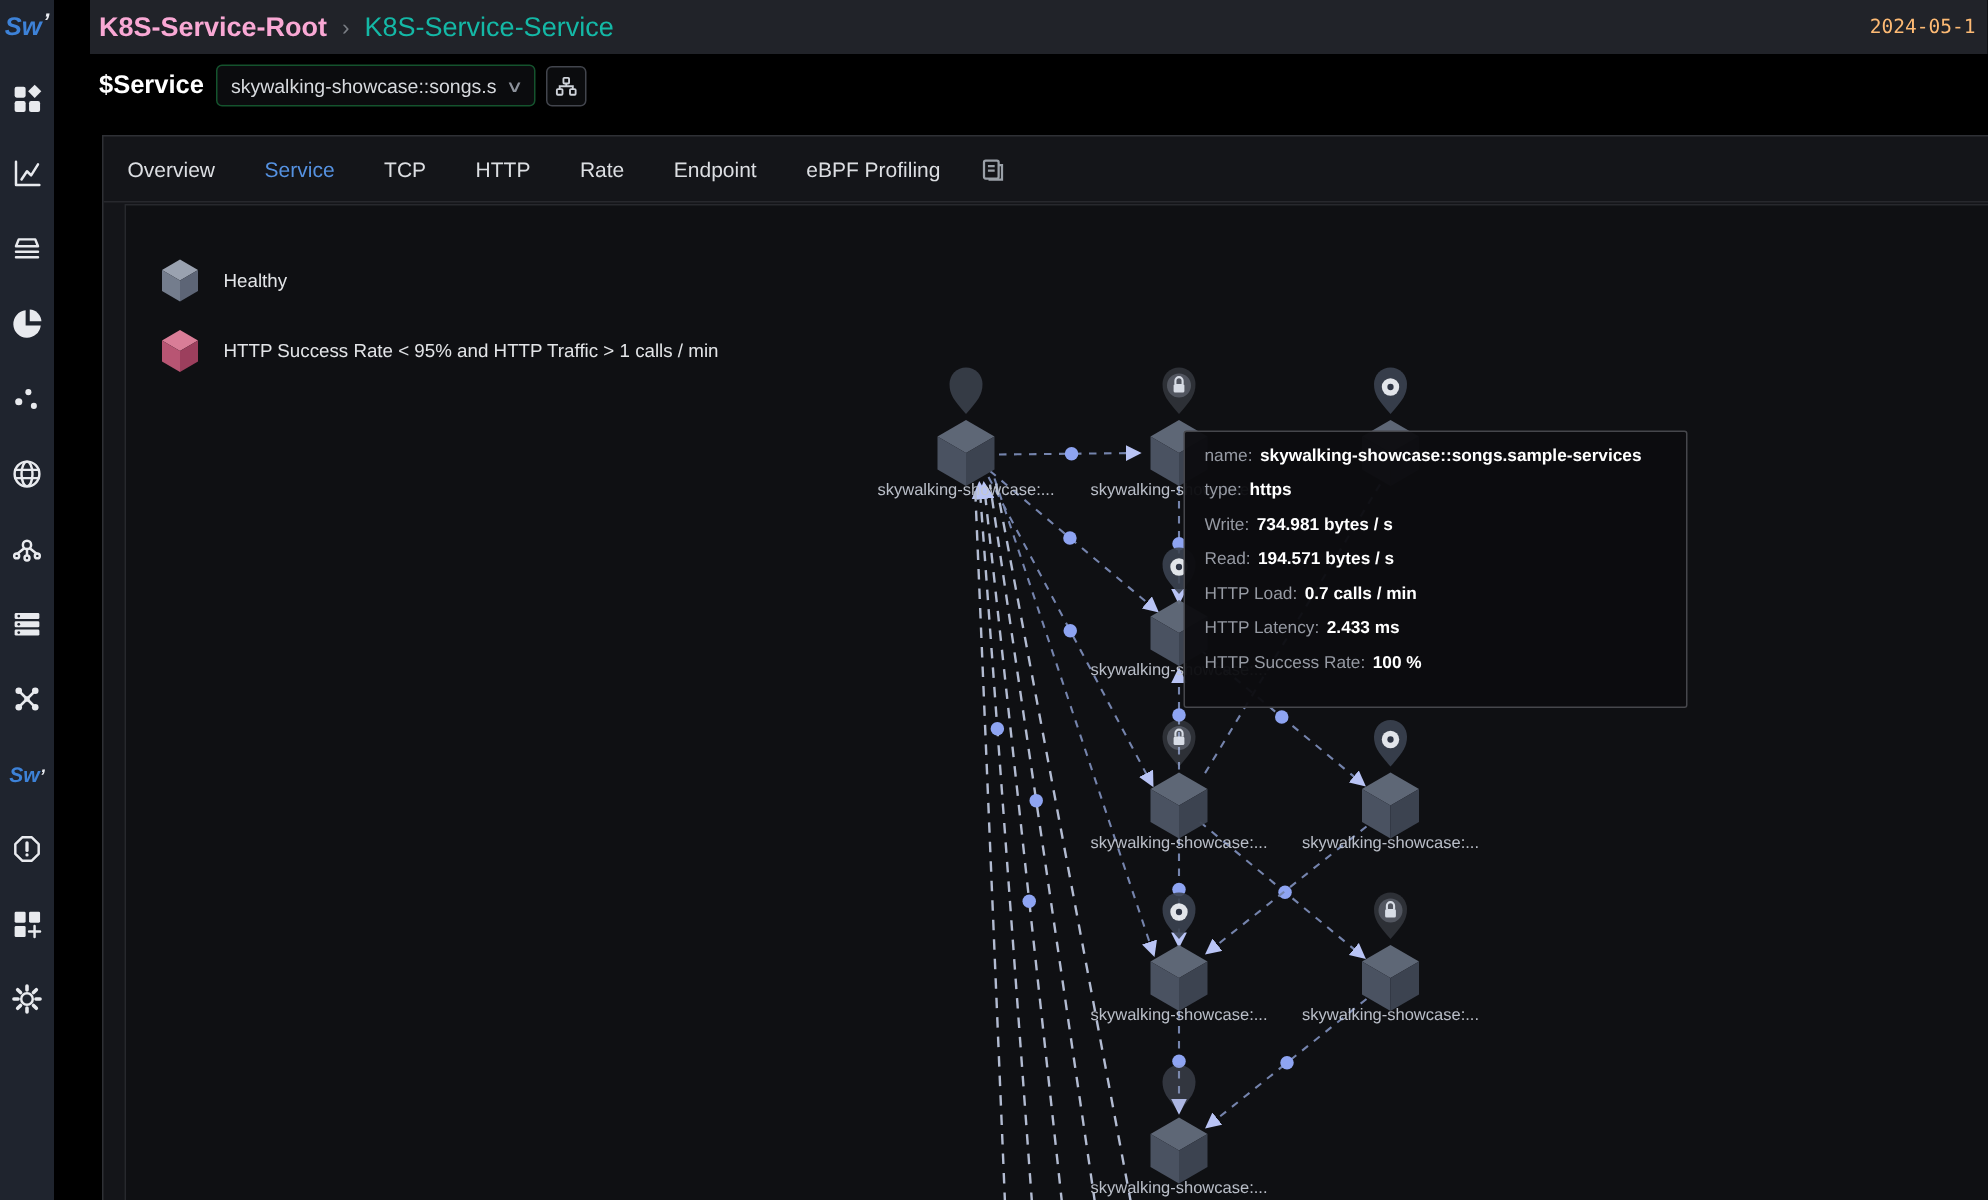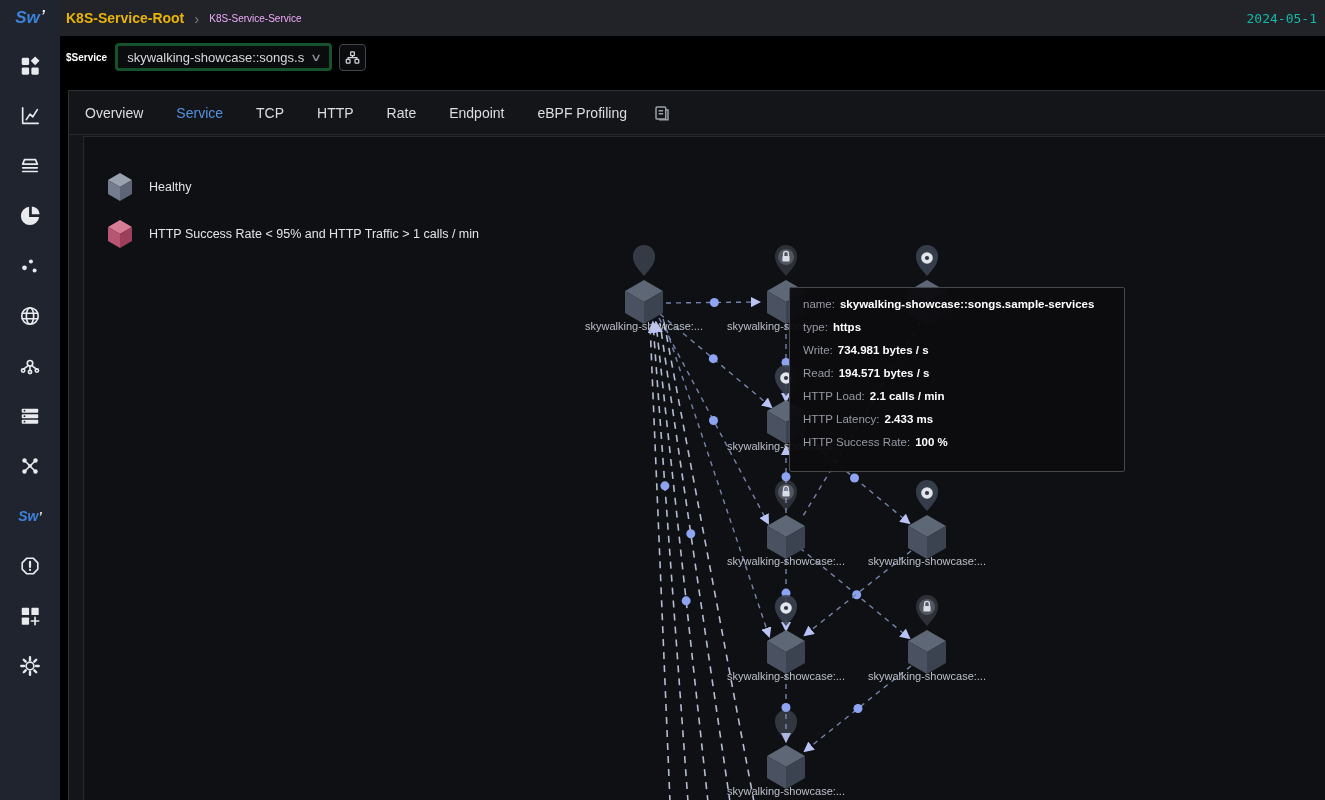--- a/index.html
+++ b/index.html
@@ -1,48 +1,48 @@
 <!DOCTYPE html>
 <html><head>
 <meta charset="utf-8">
 <style>
   * { margin:0; padding:0; box-sizing:border-box; }
   html,body { width:1325px; height:800px; overflow:hidden; background:#000;
               font-family:"Liberation Sans", sans-serif; }
 
   
-  .sidebar { position:absolute; left:0; top:0; bottom:0; width:60px;
+  .sidebar { position:absolute; left:0; top:0; bottom:0; width:36px;
              background:#1f242e; z-index:20; }
   .side-logo { height:36px; display:flex; align-items:center; justify-content:center;
                font-weight:bold; font-style:italic; font-size:17px; color:#3d82d8; }
   .side-logo .swoosh { color:#e9ecf1; font-size:15px; margin-left:1px; transform:translateY(-4px); }
   .side-icons { list-style:none; display:flex; flex-direction:column; align-items:center; padding-top:13px; }
   .side-icons li { width:34px; height:34px; margin-bottom:16px; display:flex;
                    align-items:center; justify-content:center; cursor:pointer; border-radius:4px; }
   .side-icons li svg { width:22px; height:22px; }
   .side-icons .ic { stroke:#e8eaee; fill:none; stroke-width:1.8; stroke-linecap:round; stroke-linejoin:round; }
   .side-icons .icf { fill:#e8eaee; stroke:none; }
   .side-mini-logo { color:#3d82d8; font-weight:bold; font-style:italic; font-size:14px; }
   .side-mini-logo .swoosh { color:#e9ecf1; font-size:12px; }
 
   
   .topbar { position:absolute; left:60px; right:0; top:0; height:36px; background:#212329;
             display:flex; align-items:center; padding:0 8px 0 6px; z-index:15; }
-  .crumb-primary { color:#eab308; font-weight:bold; font-size:14px; }
+  .crumb-primary { color:#f9a8d4; font-weight:bold; font-size:18px; }
   .crumb-sep { color:#7a7e85; margin:0 10px; font-size:15px; }
-  .crumb-secondary { color:#f0abfc; font-size:10px; }
-  .topbar-date { margin-left:auto; color:#14b8a6; font-size:13px;
+  .crumb-secondary { color:#14b8a6; font-size:18px; }
+  .topbar-date { margin-left:auto; color:#fdba74; font-size:13px;
                  font-family:"DejaVu Sans Mono", monospace; white-space:nowrap; }
 
   
   .svc-bar { position:absolute; left:60px; right:0; top:36px; height:42px; background:#000;
              display:flex; align-items:center; padding-left:6px; z-index:14; }
-  .svc-label { color:#fff; font-weight:bold; font-size:10px; margin-right:8px; }
+  .svc-label { color:#fff; font-weight:bold; font-size:17px; margin-right:8px; }
   .svc-select { display:flex; align-items:center; gap:8px; height:28px; min-width:200px;
-                border:3px solid #14532d; border-radius:4px; padding:0 9px; cursor:pointer; background:#0b0c0e; }
+                border:1px solid #14532d; border-radius:4px; padding:0 9px; cursor:pointer; background:#0b0c0e; }
   .svc-select-value { color:#d7dade; font-size:13px; white-space:nowrap; }
   .svc-select .chev { color:#8d929b; font-size:11px; transform:scaleX(1.5); }
   .svc-tree-btn { width:27px; height:27px; margin-left:7px; border:1px solid #42454d; border-radius:4px;
                   background:#0b0c0e; display:flex; align-items:center; justify-content:center; cursor:pointer; }
 
   
   .panel { position:absolute; left:68px; top:90px; right:-2px; bottom:-2px;
            background:#141519; border:1px solid #2e3035; }
   .tabs-row { height:44px; display:flex; padding-left:16px;
               border-bottom:1px solid #27282d; }
@@ -403,21 +403,21 @@
     <div class="tt-row">
       <span class="tt-label">Write:</span>
       <span class="tt-value">734.981 bytes / s</span>
     </div>
     <div class="tt-row">
       <span class="tt-label">Read:</span>
       <span class="tt-value">194.571 bytes / s</span>
     </div>
     <div class="tt-row">
       <span class="tt-label">HTTP Load:</span>
-      <span class="tt-value">2.1 calls / min</span>
+      <span class="tt-value">0.7 calls / min</span>
     </div>
     <div class="tt-row">
       <span class="tt-label">HTTP Latency:</span>
       <span class="tt-value">2.433 ms</span>
     </div>
     <div class="tt-row">
       <span class="tt-label">HTTP Success Rate:</span>
       <span class="tt-value">100 %</span>
     </div>
   </div>

